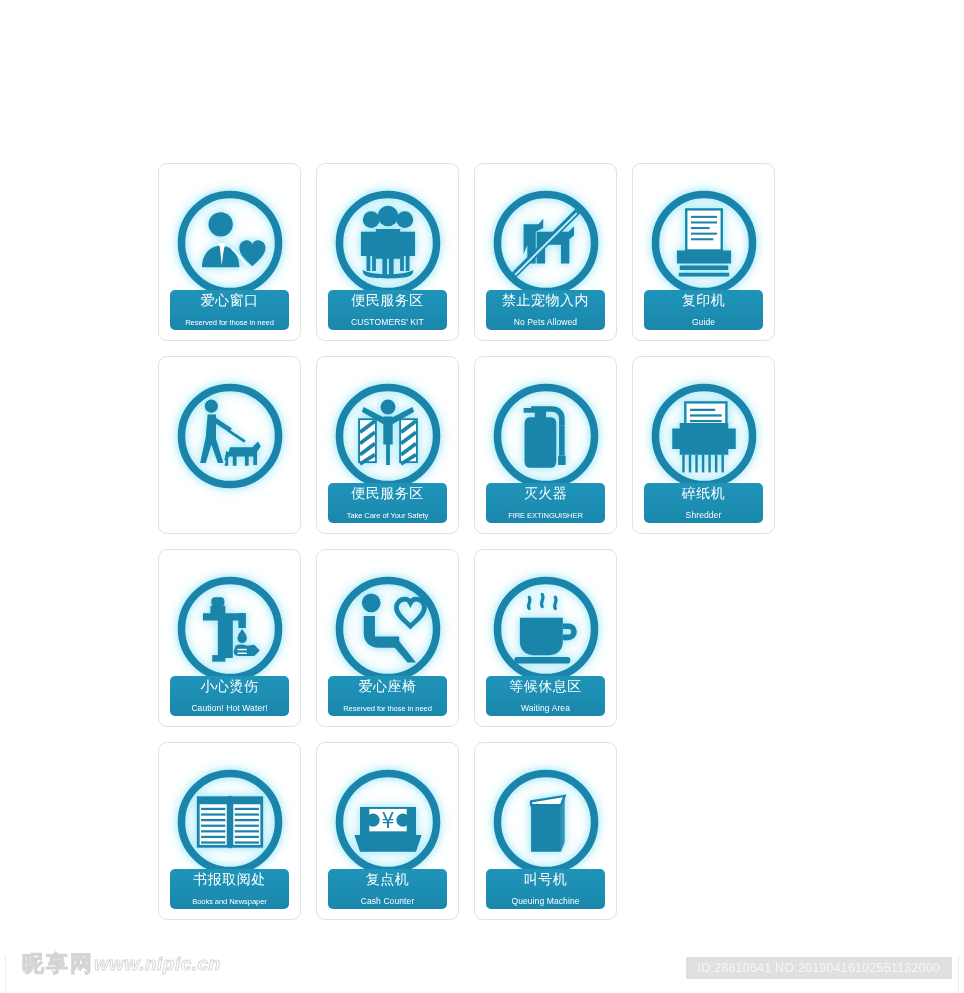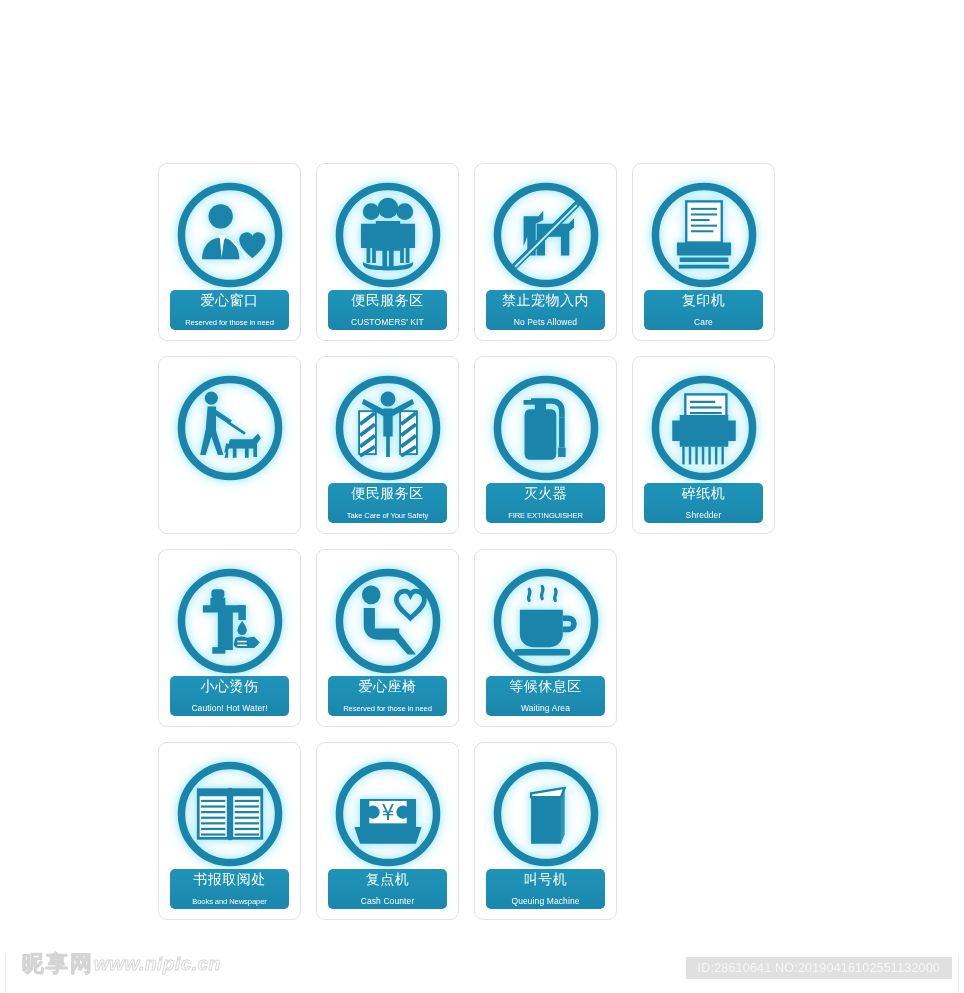--- a/index.html
+++ b/index.html
@@ -30,21 +30,21 @@
   .sign-card {
     width: 143px;
     height: 178px;
     background: #ffffff;
     border: 1px solid #e2e2e2;
     border-radius: 9px;
     display: flex;
     flex-direction: column;
     align-items: center;
     justify-content: flex-start;
-    padding-top: 13px;
+    padding-top: 21px;
     position: relative;
   }
 
   .icon-wrap {
     width: 116px;
     height: 116px;
     display: flex;
     align-items: center;
     justify-content: center;
     filter: drop-shadow(0 0 3px #9fe8f7) drop-shadow(0 0 6px #c8f2fb);
@@ -202,21 +202,21 @@
               <line x1="46" y1="50" x2="74" y2="50"></line>
               <line x1="46" y1="56" x2="70" y2="56"></line>
             </g>
             <path d="M31 68h58v14H31z" fill="#1a84ab"></path>
             <path d="M34 84h52v5H34z" fill="#1a84ab"></path>
             <line x1="33" y1="94" x2="87" y2="94" stroke="#1a84ab" stroke-width="4"></line>
           </svg>
         </div>
         <div class="label-bar">
           <div class="label-cn">复印机</div>
-          <div class="label-en">Care</div>
+          <div class="label-en">Guide</div>
         </div>
       </div>
     </div>
     <div class="sign-row">
       <div class="sign-card">
         <div class="icon-wrap">
           <svg viewBox="0 0 120 120" xmlns="http://www.w3.org/2000/svg">
             <circle cx="60" cy="60" r="52" fill="none" stroke="#1a84ab" stroke-width="8"></circle>
             <circle cx="40" cy="28" r="7" fill="#1a84ab"></circle>
             <path d="M36 37h9v26l8 26h-6l-7-20-6 20h-6l6-28z" fill="#1a84ab"></path>

